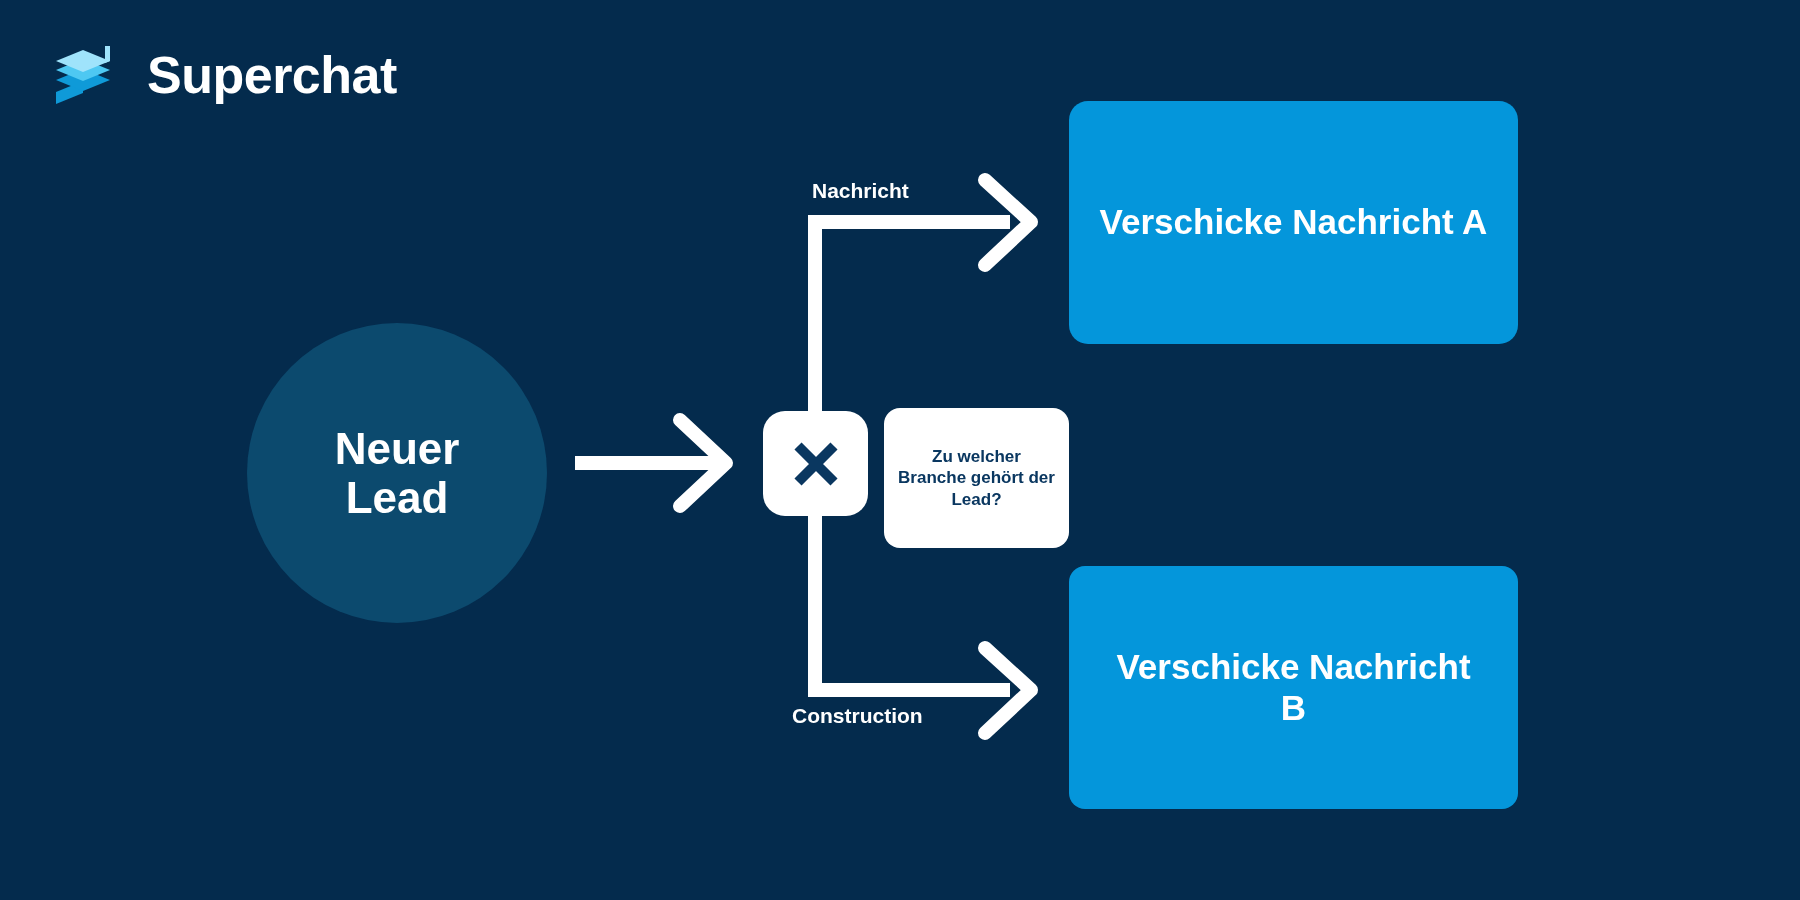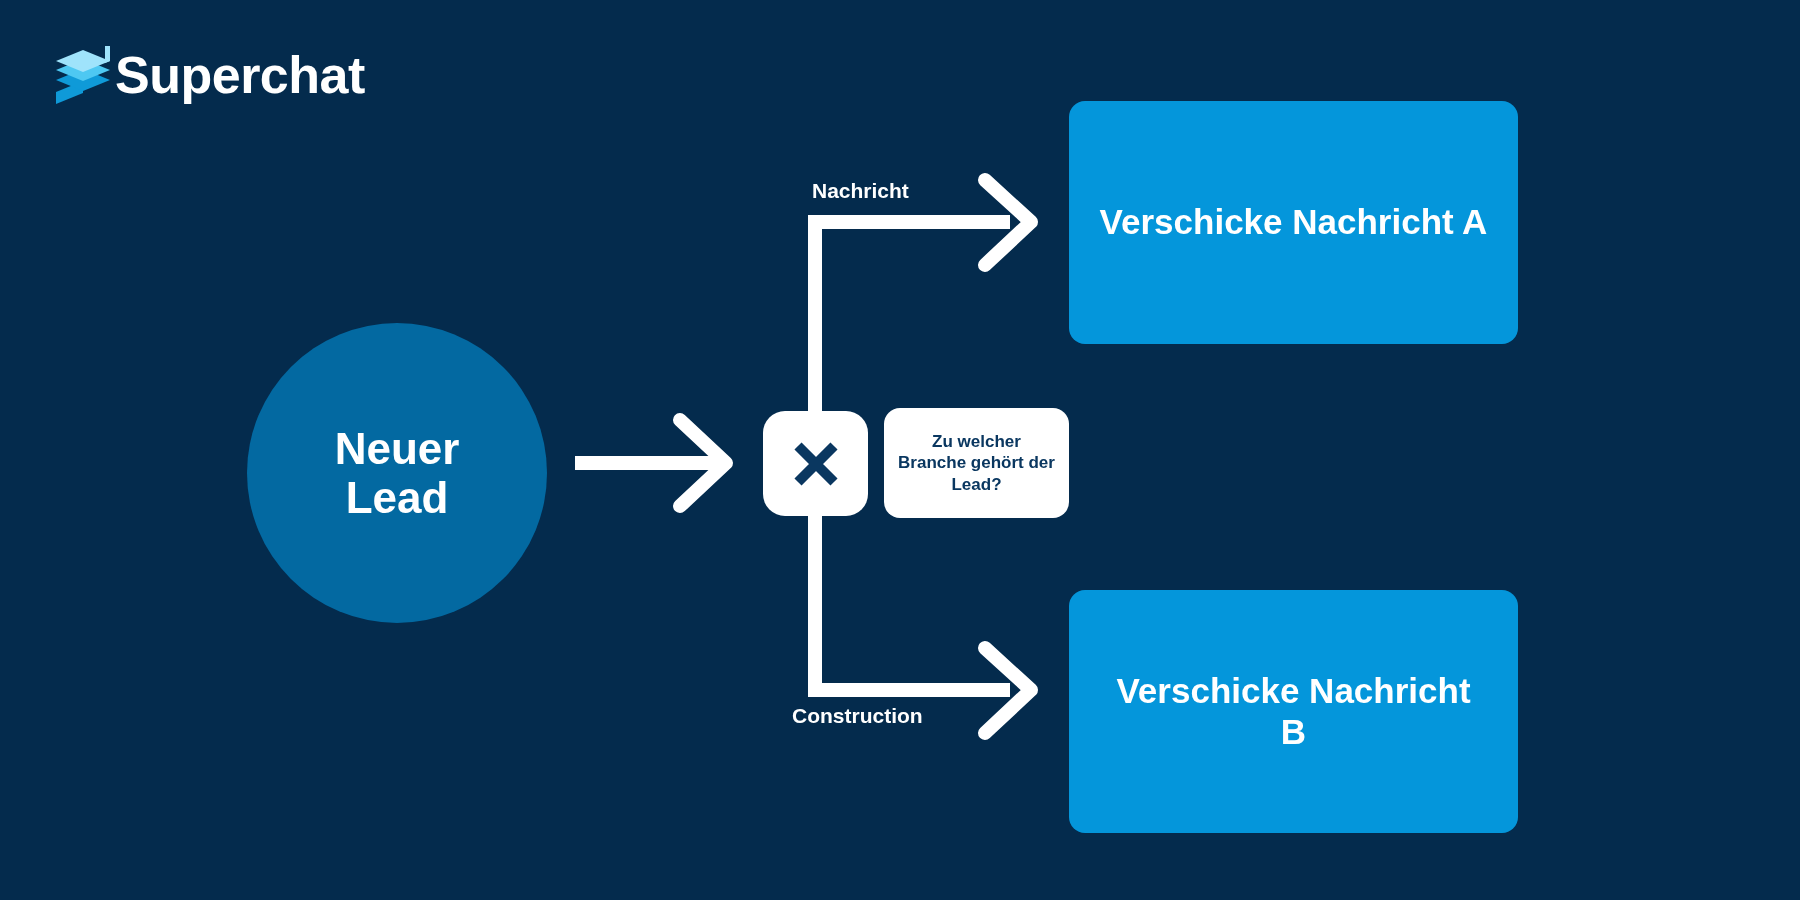--- a/index.html
+++ b/index.html
@@ -18,21 +18,21 @@
     overflow: hidden;
   }
 
   
   .logo-lockup {
     position: absolute;
     left: 52px;
     top: 40px;
     display: flex;
     align-items: center;
-    gap: 1px;
+    gap: 33px;
   }
   .logo-mark {
     width: 62px;
     height: 70px;
     display: block;
   }
   .logo-word {
     color: #ffffff;
     font-size: 52px;
     font-weight: 700;
@@ -42,21 +42,21 @@
   }
 
   
   .lead-circle {
     position: absolute;
     left: 247px;
     top: 323px;
     width: 300px;
     height: 300px;
     border-radius: 50%;
-    background: #0369a1;
+    background: #0c4a6e;
     display: flex;
     align-items: center;
     justify-content: center;
     text-align: center;
   }
   .lead-circle-label {
     color: #ffffff;
     font-size: 44px;
     font-weight: 700;
     line-height: 1.12;
@@ -75,21 +75,21 @@
     align-items: center;
     justify-content: center;
   }
   .decision-node svg { display: block; }
 
   .decision-tooltip {
     position: absolute;
     left: 884px;
     top: 408px;
     width: 185px;
-    height: 110px;
+    height: 140px;
     border-radius: 16px;
     background: #ffffff;
     display: flex;
     align-items: center;
     justify-content: center;
     text-align: center;
     box-sizing: border-box;
     padding: 0 12px;
   }
   .decision-tooltip-label {
@@ -105,22 +105,22 @@
     height: 243px;
     border-radius: 16px;
     background: #0496db;
     display: flex;
     align-items: center;
     justify-content: center;
     text-align: center;
     box-sizing: border-box;
     padding: 0 30px;
   }
-  .msg-box-a { left: 1069px; top: 101px; }
-  .msg-box-b { left: 1069px; top: 566px; margin-top: 24px; }
+  .msg-box-a { left: 1069px; top: 101px; border-radius: 19px; }
+  .msg-box-b { left: 1069px; top: 566px; }
   .msg-box-label {
     color: #ffffff;
     font-size: 35px;
     font-weight: 700;
     line-height: 1.16;
   }
 
   
   .edge-label {
     position: absolute;

